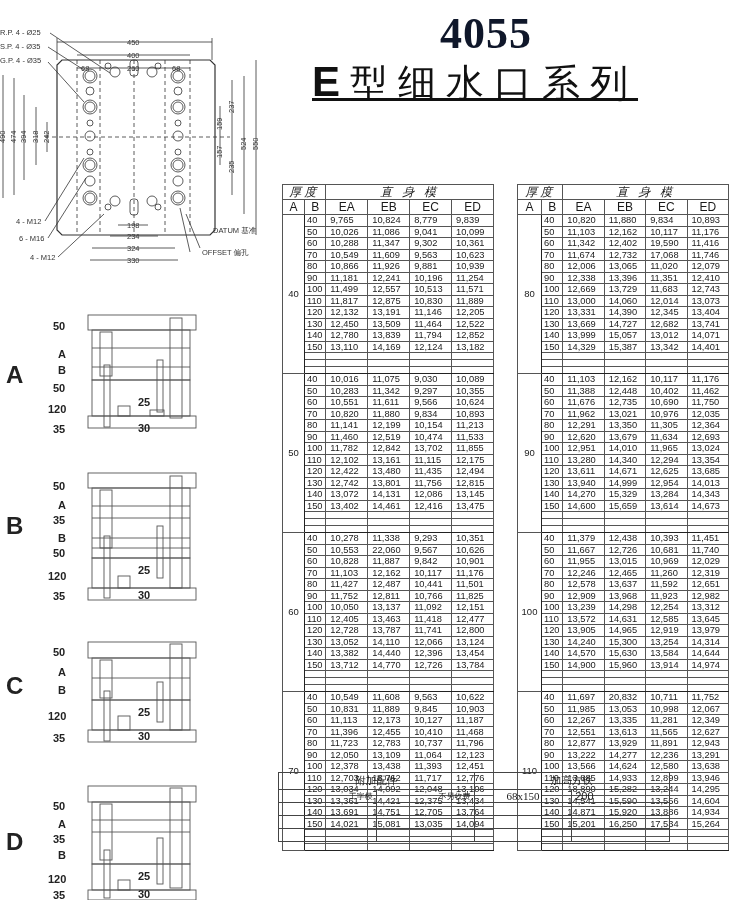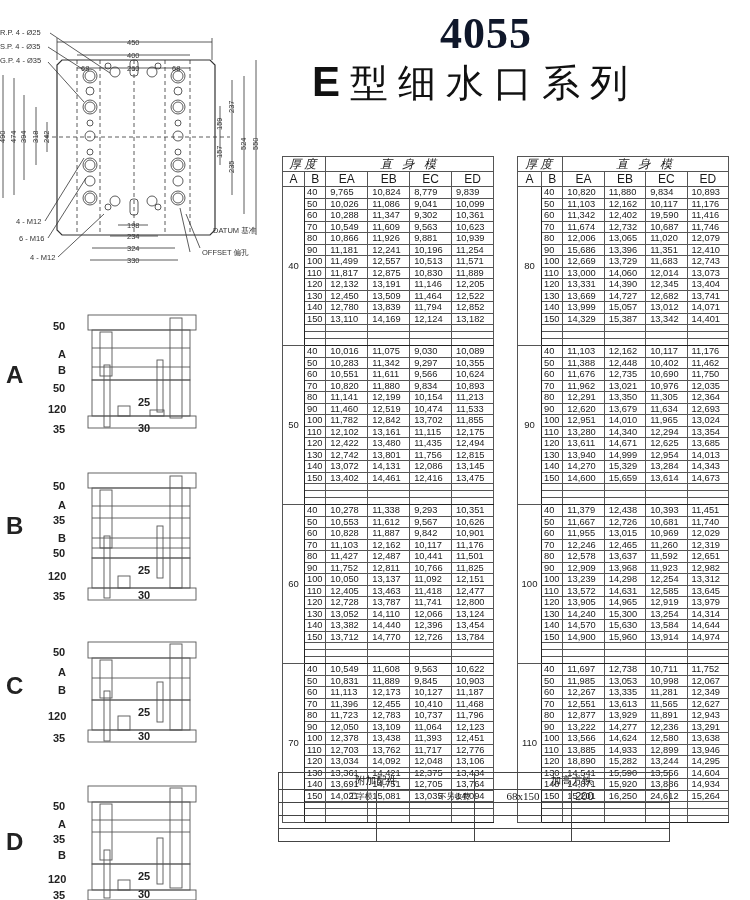--- a/index.html
+++ b/index.html
@@ -3,34 +3,34 @@
 <meta charset="utf-8">
 <style>
   html, body { margin: 0; padding: 0; background: #ffffff; }
   body { width: 750px; height: 900px; position: relative; overflow: hidden;
          font-family: "Liberation Sans", "DejaVu Sans", sans-serif; color: #1a1a1a; }
 
   
   .title-num { position: absolute; left: 440px; top: 8px; font-family: Liberation Serif, serif;
                font-weight: bold; font-size: 44px; letter-spacing: 1px; color: #0f172a; }
   .title-sub { position: absolute; left: 312px; top: 58px; font-family: "DejaVu Sans", sans-serif;
-               font-size: 38px; letter-spacing: 10px; color: #111; }
+               font-size: 38px; letter-spacing: 10px; color: #111; text-decoration: underline; }
   .title-sub .e { font-family: "Liberation Sans", sans-serif; font-weight: bold; font-size: 42px; }
 
   
   .plan { position: absolute; left: 0; top: 18px; width: 280px; height: 250px; }
   .plan svg text { font-family: "Liberation Sans", sans-serif; fill: #333; }
 
   
   .side { position: absolute; left: 0; width: 200px; }
   .side svg text { font-family: "Liberation Sans", sans-serif; font-weight: bold; fill: #222; }
   .side .big-letter { font-size: 24px; font-weight: 900; }
 
   
-  .dtable { position: absolute; border-collapse: collapse; border: 1.5px solid #222; background: #fff; }
+  .dtable { position: absolute; border-collapse: collapse; border: 1.5px solid #222; background: #fff; margin-top: 28px; }
   .dtable td, .dtable th { border: 1px solid #555; padding: 0 2px; font-size: 9.3px; line-height: 10.5px;
                            height: 10.5px; font-weight: normal; white-space: nowrap; }
   .dtable th { font-size: 12px; height: 14px; line-height: 14px; }
   .dtable .hd-cn { font-family: "DejaVu Serif", serif; font-style: italic; letter-spacing: 3px; font-size: 12px; }
   .dtable td.a { text-align: center; vertical-align: middle; font-size: 9.5px; width: 22px; border-right: 1.5px solid #222; }
   .dtable td.b { width: 17px; text-align: left; }
   .dtable td.v { width: 40px; text-align: left; padding-left: 4px; }
   .dtable .blank td { height: 6px; line-height: 6px; }
   .dtable tr.group-end td { border-bottom: 1.5px solid #222; }
 
@@ -508,21 +508,21 @@
         <td class="a" rowspan="15">60</td>
         <td class="b">40</td>
         <td class="v">10,278</td>
         <td class="v">11,338</td>
         <td class="v">9,293</td>
         <td class="v">10,351</td>
       </tr>
       <tr>
         <td class="b">50</td>
         <td class="v">10,553</td>
-        <td class="v">11,612</td>
+        <td class="v">22,060</td>
         <td class="v">9,567</td>
         <td class="v">10,626</td>
       </tr>
       <tr>
         <td class="b">60</td>
         <td class="v">10,828</td>
         <td class="v">11,887</td>
         <td class="v">9,842</td>
         <td class="v">10,901</td>
       </tr>
@@ -754,33 +754,33 @@
         <td class="b">60</td>
         <td class="v">11,342</td>
         <td class="v">12,402</td>
         <td class="v">19,590</td>
         <td class="v">11,416</td>
       </tr>
       <tr>
         <td class="b">70</td>
         <td class="v">11,674</td>
         <td class="v">12,732</td>
-        <td class="v">10,687</td>
+        <td class="v">17,068</td>
         <td class="v">11,746</td>
       </tr>
       <tr>
         <td class="b">80</td>
         <td class="v">12,006</td>
         <td class="v">13,065</td>
         <td class="v">11,020</td>
         <td class="v">12,079</td>
       </tr>
       <tr>
         <td class="b">90</td>
-        <td class="v">15,686</td>
+        <td class="v">12,338</td>
         <td class="v">13,396</td>
         <td class="v">11,351</td>
         <td class="v">12,410</td>
       </tr>
       <tr>
         <td class="b">100</td>
         <td class="v">12,669</td>
         <td class="v">13,729</td>
         <td class="v">11,683</td>
         <td class="v">12,743</td>
@@ -1050,21 +1050,21 @@
         <td></td>
         <td></td>
         <td></td>
         <td></td>
         <td></td>
       </tr>
       <tr>
         <td class="a" rowspan="15">110</td>
         <td class="b">40</td>
         <td class="v">11,697</td>
-        <td class="v">12,738</td>
+        <td class="v">20,832</td>
         <td class="v">10,711</td>
         <td class="v">11,752</td>
       </tr>
       <tr>
         <td class="b">50</td>
         <td class="v">11,985</td>
         <td class="v">13,053</td>
         <td class="v">10,998</td>
         <td class="v">12,067</td>
       </tr>
@@ -1128,21 +1128,21 @@
         <td class="b">140</td>
         <td class="v">14,871</td>
         <td class="v">15,920</td>
         <td class="v">13,886</td>
         <td class="v">14,934</td>
       </tr>
       <tr>
         <td class="b">150</td>
         <td class="v">15,201</td>
         <td class="v">16,250</td>
-        <td class="v">24,612</td>
+        <td class="v">17,534</td>
         <td class="v">15,264</td>
       </tr>
       <tr class="blank">
         <td></td>
         <td></td>
         <td></td>
         <td></td>
         <td></td>
       </tr>
       <tr class="blank">

